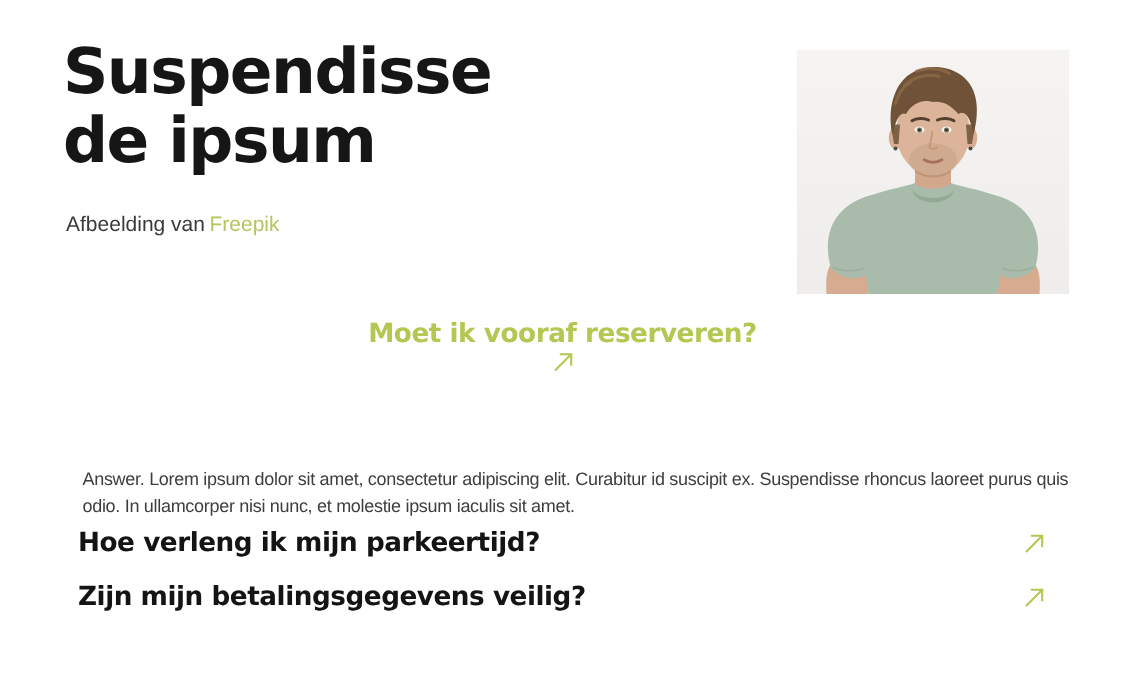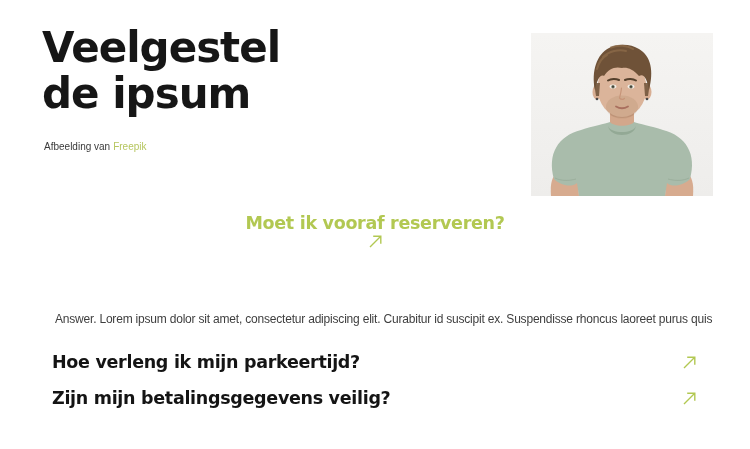--- a/index.html
+++ b/index.html
@@ -19,21 +19,21 @@
     font-weight:bold;
     font-size:42px; line-height:46px;
     letter-spacing:-1px;
     color:#161616;
   }
   .title .line { display:block; }
 
   
   .credit {
     position:absolute; left:44px; top:141px;
-    font-size:10px; color:#3a3a3a;
+    font-size:14px; color:#3a3a3a;
   }
   .credit a {
     color:#b6c65f; text-decoration:none; margin-left:3px; cursor:pointer;
   }
 
   
   .photo {
     position:absolute; left:531px; top:33px;
     width:182px; height:163px; overflow:hidden;
   }
@@ -68,21 +68,21 @@
     margin-top:42px;
   }
   .answer-line { white-space:nowrap; }
 </style>
 </head>
 <body>
 
 <div class="page">
 
   <h1 class="title">
-    <span class="line">Veelgestel</span>
+    <span class="line">Suspendisse</span>
     <span class="line">de ipsum</span>
   </h1>
 
   <p class="credit">
     <span>Afbeelding van</span><a href="#">Freepik</a>
   </p>
 
   <div class="photo">
     <svg width="182" height="163" viewBox="0 0 182 163" xmlns="http://www.w3.org/2000/svg">
       <defs>
@@ -139,20 +139,21 @@
     <h3 class="question green">Moet ik vooraf reserveren?</h3>
     <span class="arrow">
       <svg width="17" height="17" viewBox="0 0 17 17" xmlns="http://www.w3.org/2000/svg">
         <path d="M3 14 L13.5 3.5 M6.2 3.2 L13.8 3.2 L13.8 10.8" stroke="#b2c852" stroke-width="1.4" fill="none"></path>
       </svg>
     </span>
   </div>
 
   <div class="answer">
     <div class="answer-line">Answer. Lorem ipsum dolor sit amet, consectetur adipiscing elit. Curabitur id suscipit ex. Suspendisse rhoncus laoreet purus quis</div>
+    <div class="answer-line">odio. In ullamcorper nisi nunc, et molestie ipsum iaculis sit amet.</div>
   </div>
 
   <div class="faq-row row-2">
     <h3 class="question">Hoe verleng ik mijn parkeertijd?</h3>
     <span class="arrow">
       <svg width="17" height="17" viewBox="0 0 17 17" xmlns="http://www.w3.org/2000/svg">
         <path d="M3 14 L13.5 3.5 M6.2 3.2 L13.8 3.2 L13.8 10.8" stroke="#b2c852" stroke-width="1.4" fill="none"></path>
       </svg>
     </span>
   </div>

